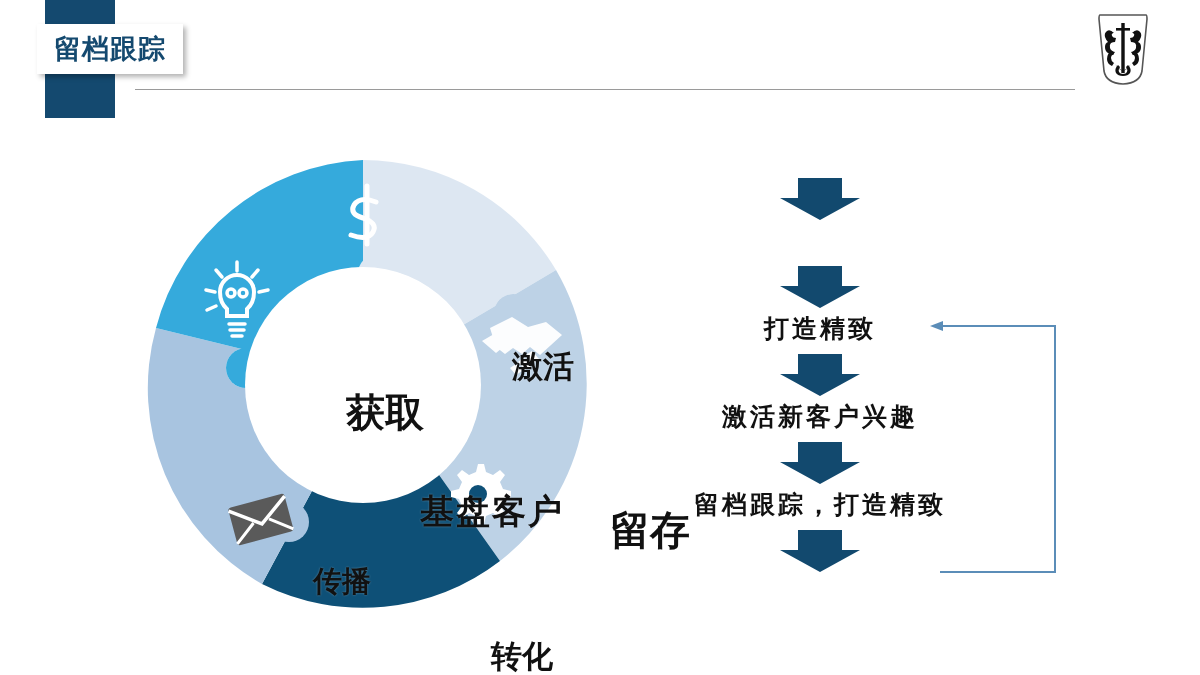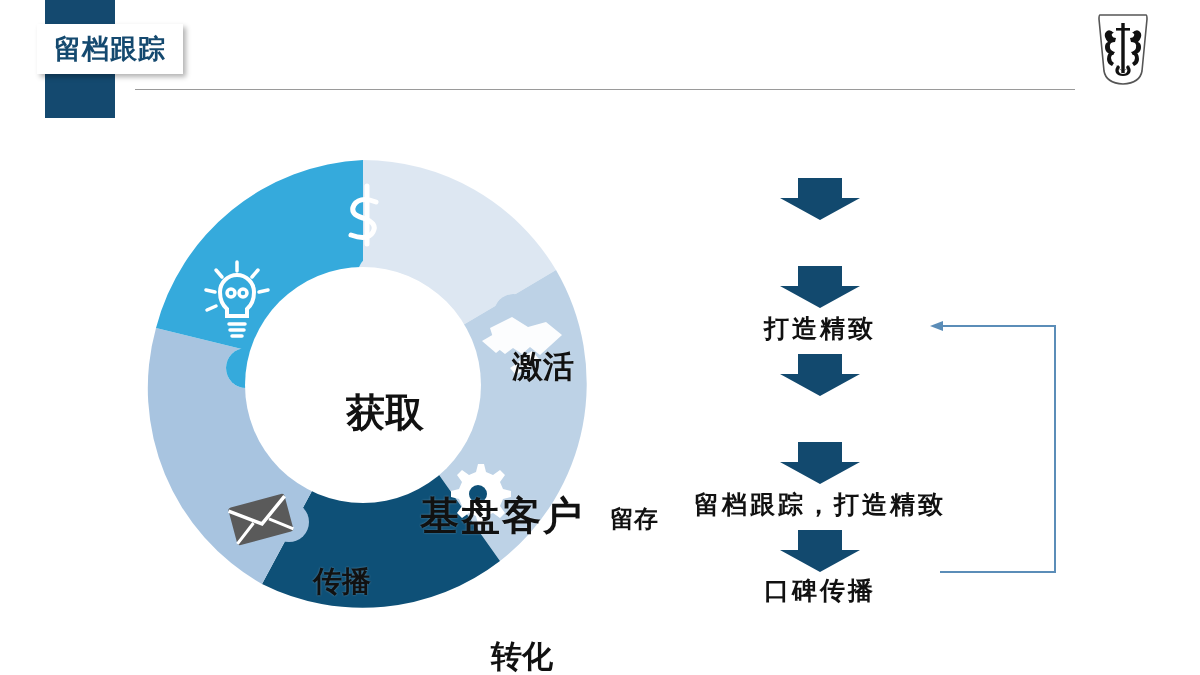--- a/index.html
+++ b/index.html
@@ -33,24 +33,24 @@
 
   
   #puzzle-wheel{position:absolute;left:128px;top:150px;width:470px;height:470px;}
   #puzzle-wheel svg{display:block;}
   .seg-label{
     position:absolute;font-weight:bold;color:#111111;white-space:nowrap;
     text-shadow:0 0 2px rgba(255,255,255,.35);
   }
   #label-acquire{left:188px;top:236px;font-size:39px;margin-left:30px;}
   #label-activate{left:384px;top:196px;font-size:31px;}
-  #label-retain  {left:482px;top:353px;font-size:24px;}
+  #label-retain  {left:482px;top:353px;font-size:40px;}
   #label-convert {left:363px;top:486px;font-size:31px;}
   #label-spread  {left:185px;top:412px;font-size:29px;}
-  #label-center  {left:292px;top:339px;font-size:39px;letter-spacing:2px;}
+  #label-center  {left:292px;top:339px;font-size:34px;letter-spacing:2px;}
 
   
   #flow{position:absolute;left:620px;top:130px;width:470px;height:500px;}
   .flow-step{
     position:absolute;left:0;width:400px;text-align:center;
     font-size:25px;font-weight:bold;color:#111111;white-space:nowrap;
     letter-spacing:3px;
   }
   .flow-arrow{position:absolute;left:145px;width:110px;height:42px;}
   #loop-line{position:absolute;left:280px;top:180px;width:190px;height:290px;}
@@ -225,34 +225,34 @@
       </svg>
   </div>
 
   <div class="flow-step" style="top:182px">打造精致</div>
   <div class="flow-arrow" style="top:224px">
     <svg width="110" height="42" viewBox="0 0 110 42">
         <path d="M33 0 h44 v20 h18 L55 42 L15 20 h18 z" fill="#12496e"></path>
       </svg>
   </div>
 
+  <div class="flow-step" style="top:270px">激活新客户兴趣</div>
   <div class="flow-arrow" style="top:312px">
     <svg width="110" height="42" viewBox="0 0 110 42">
         <path d="M33 0 h44 v20 h18 L55 42 L15 20 h18 z" fill="#12496e"></path>
       </svg>
   </div>
 
   <div class="flow-step" style="top:358px">留档跟踪，打造精致</div>
   <div class="flow-arrow" style="top:400px">
     <svg width="110" height="42" viewBox="0 0 110 42">
         <path d="M33 0 h44 v20 h18 L55 42 L15 20 h18 z" fill="#12496e"></path>
       </svg>
   </div>
 
-  <div class="flow-step" style="top:444px">口碑传播</div>
 
   <div id="loop-line">
     <svg width="190" height="290" viewBox="0 0 190 290">
       <path d="M40 262 H155 V16 H42" fill="none" stroke="#5b8db8" stroke-width="2"></path>
       <path d="M30 16 l13 -5 v10 z" fill="#5b8db8"></path>
     </svg>
   </div>
 </div>
 
 </body></html>

